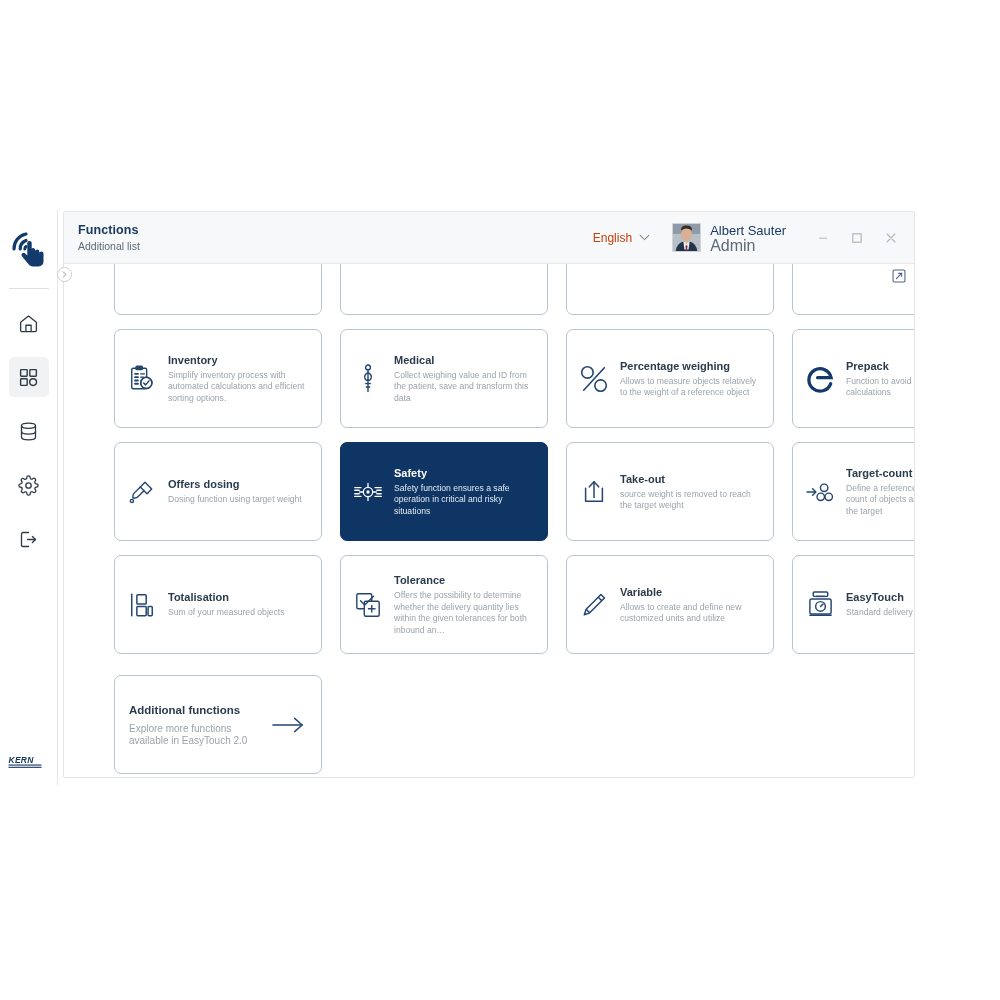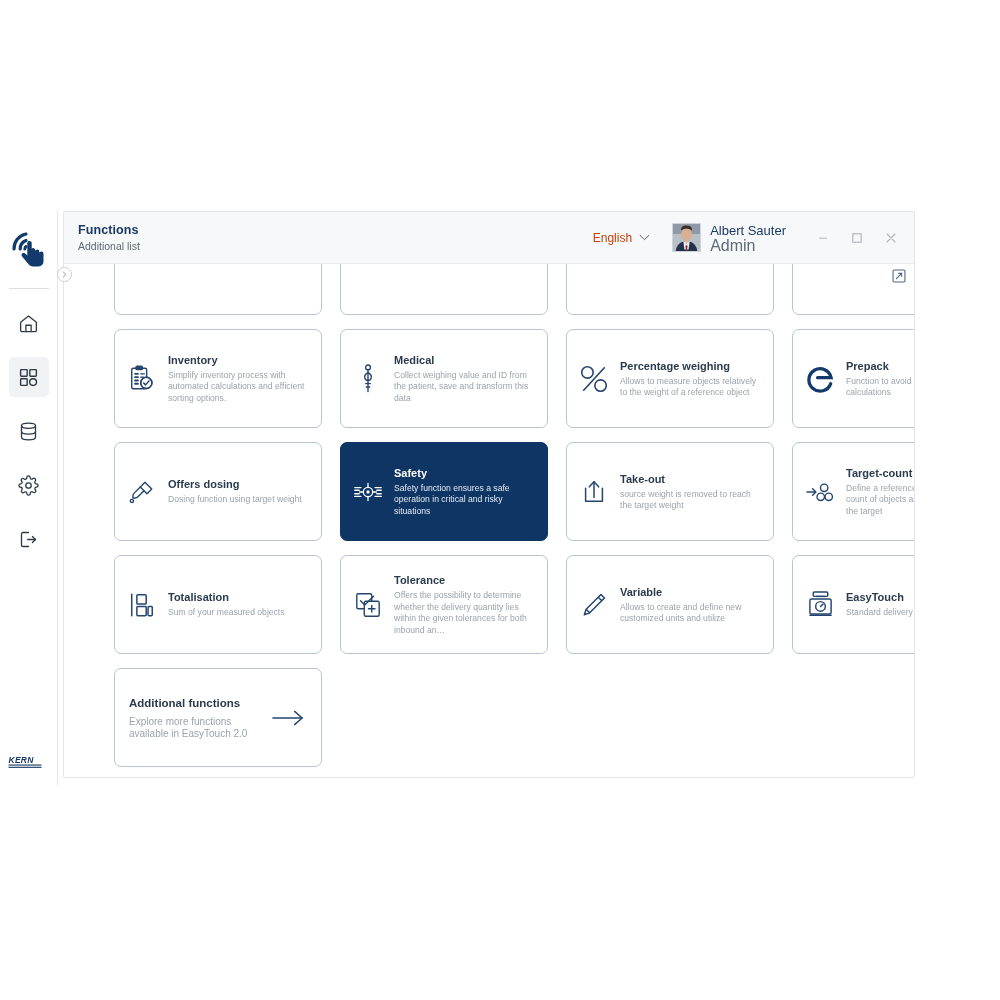--- a/index.html
+++ b/index.html
@@ -180,20 +180,21 @@
   }
   .card.selected .card-desc { color: #e4eaf2; }
 
   .card.ghost { visibility: hidden; }
   .card.partial { }
 
   .card.additional {
     justify-content: flex-end;
     padding: 0 16px 0 14px;
     align-items: center;
+    margin-top: 7px;
   }
   .additional-title {
     font-size: 11.5px; font-weight: bold; color: #2a3b4d;
     line-height: 15px; margin-bottom: 5px;
   }
   .additional-desc { font-size: 10px; color: #9aa3ad; line-height: 11.5px; }
   .arrow-icon { flex: 0 0 34px; color: #23456f; display:flex; align-items:center; justify-content:center; }
 
   svg { display: block; }
 </style>

